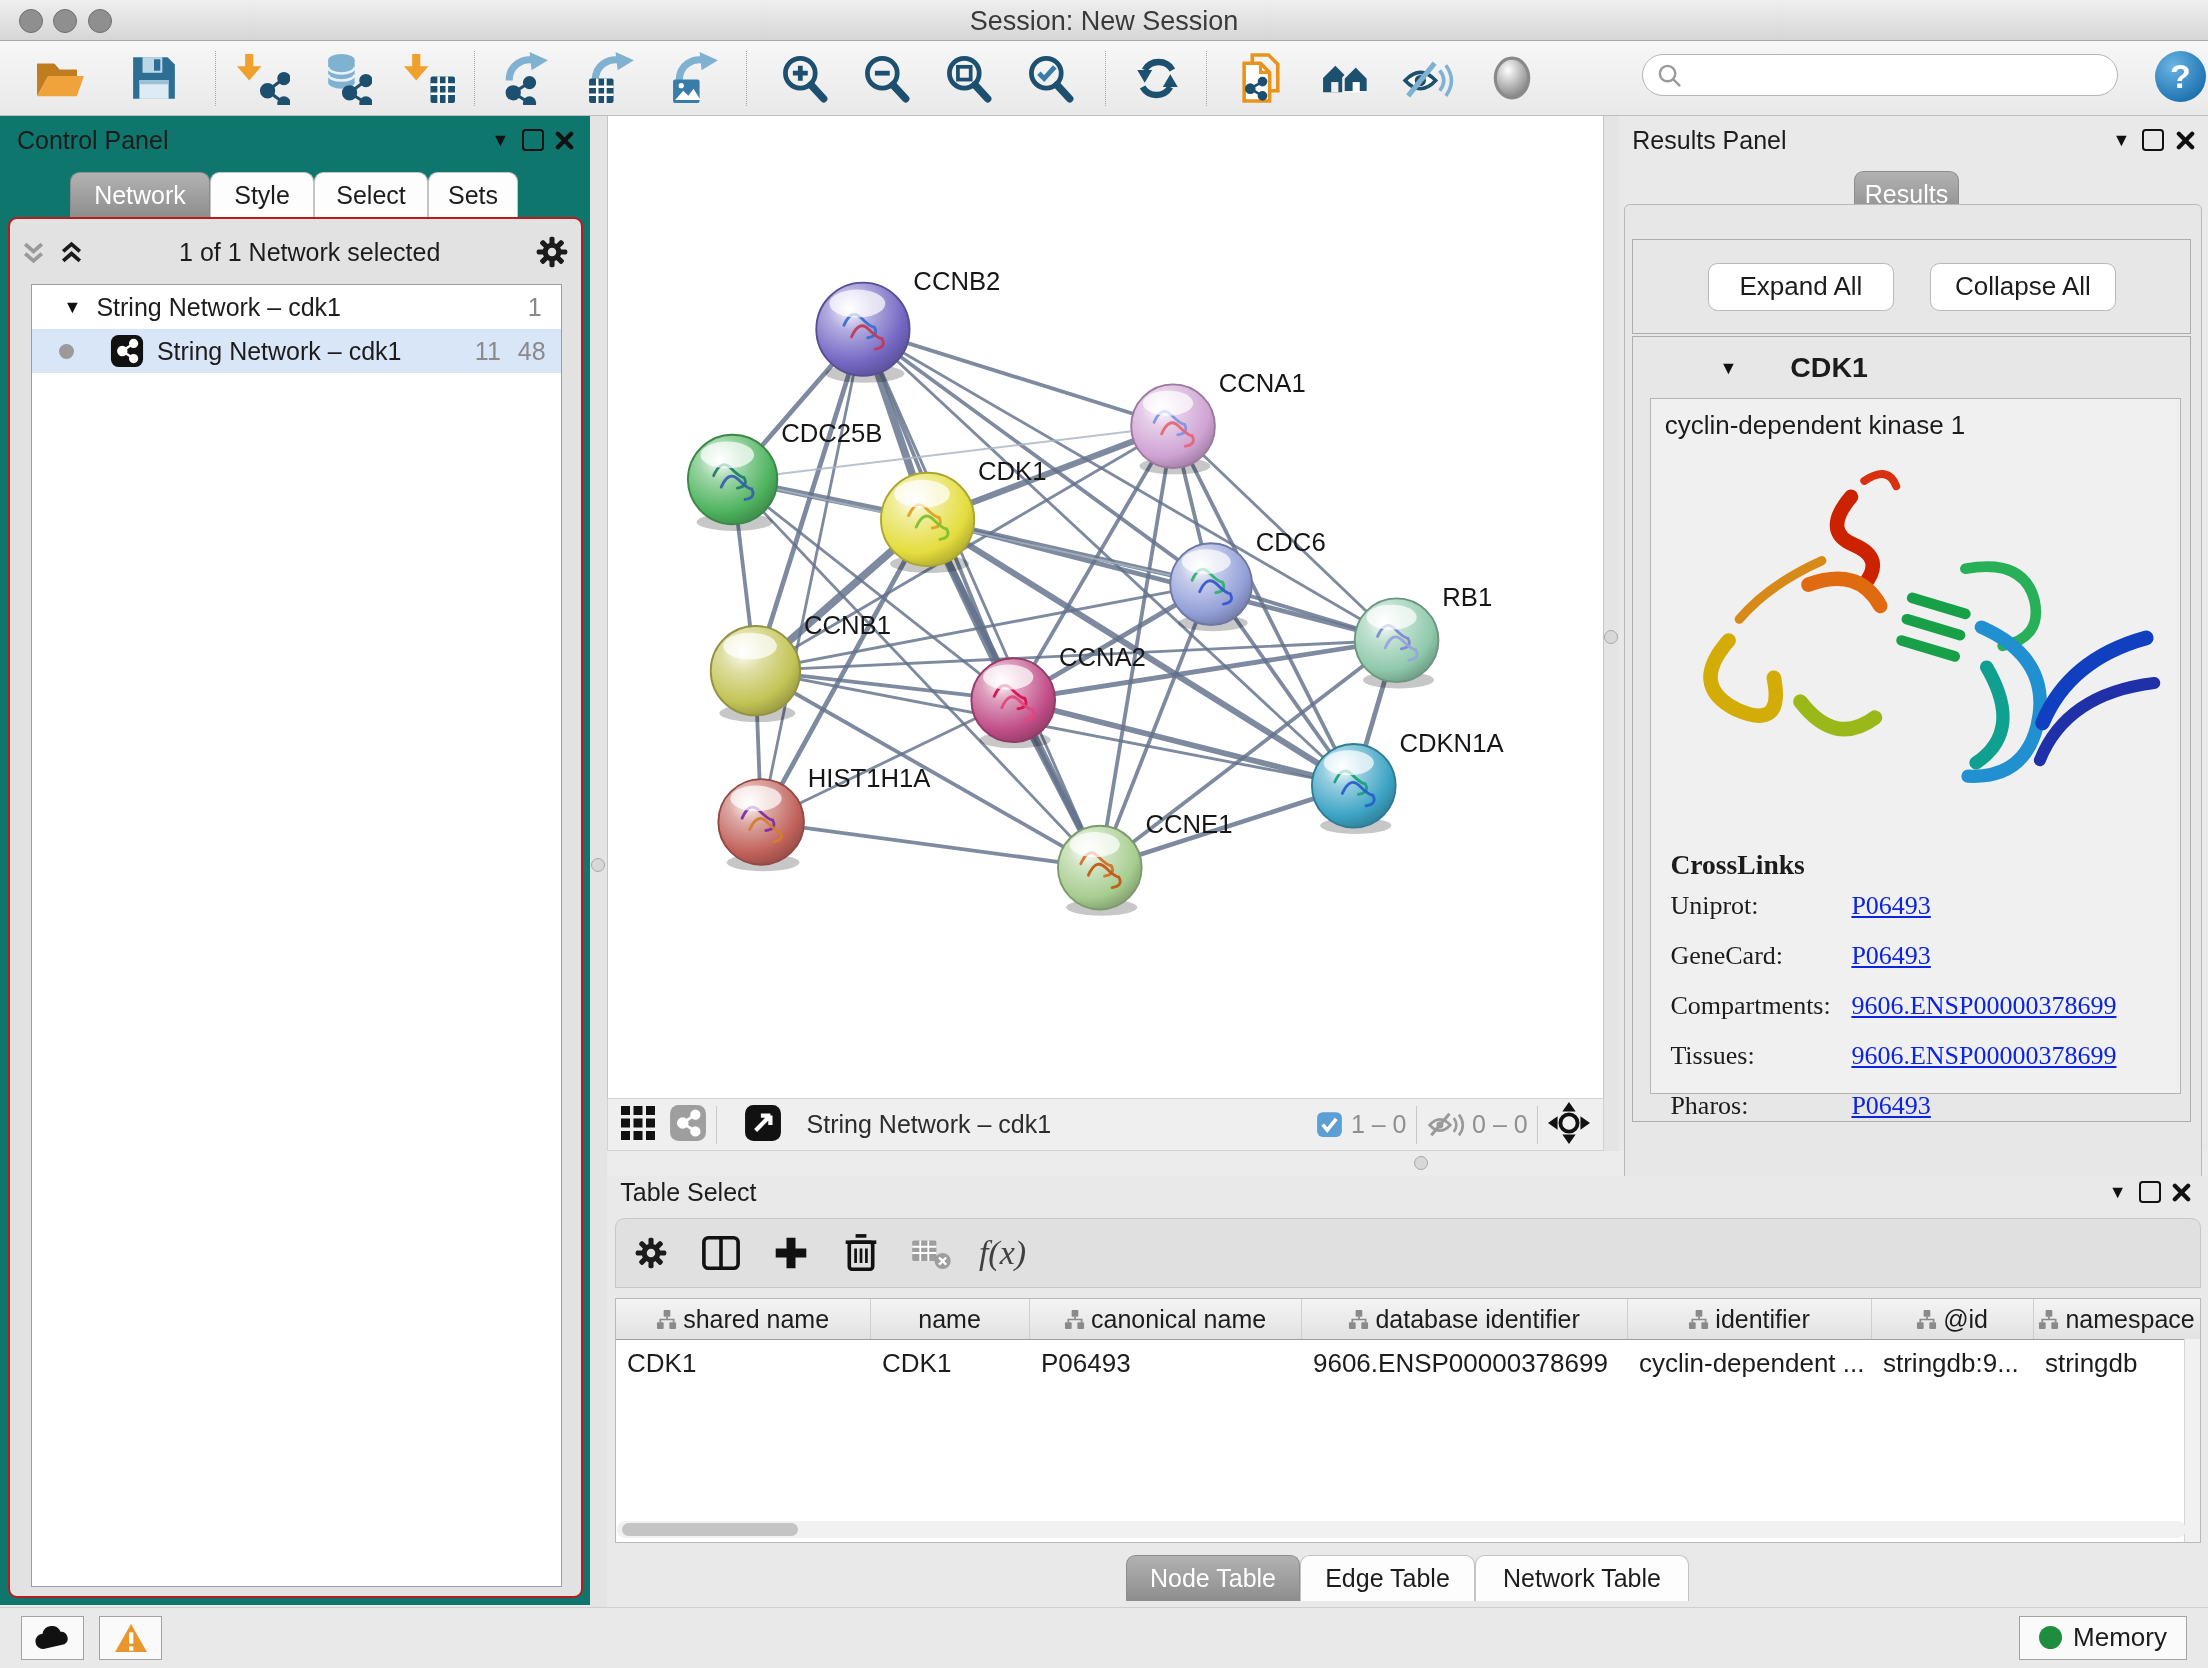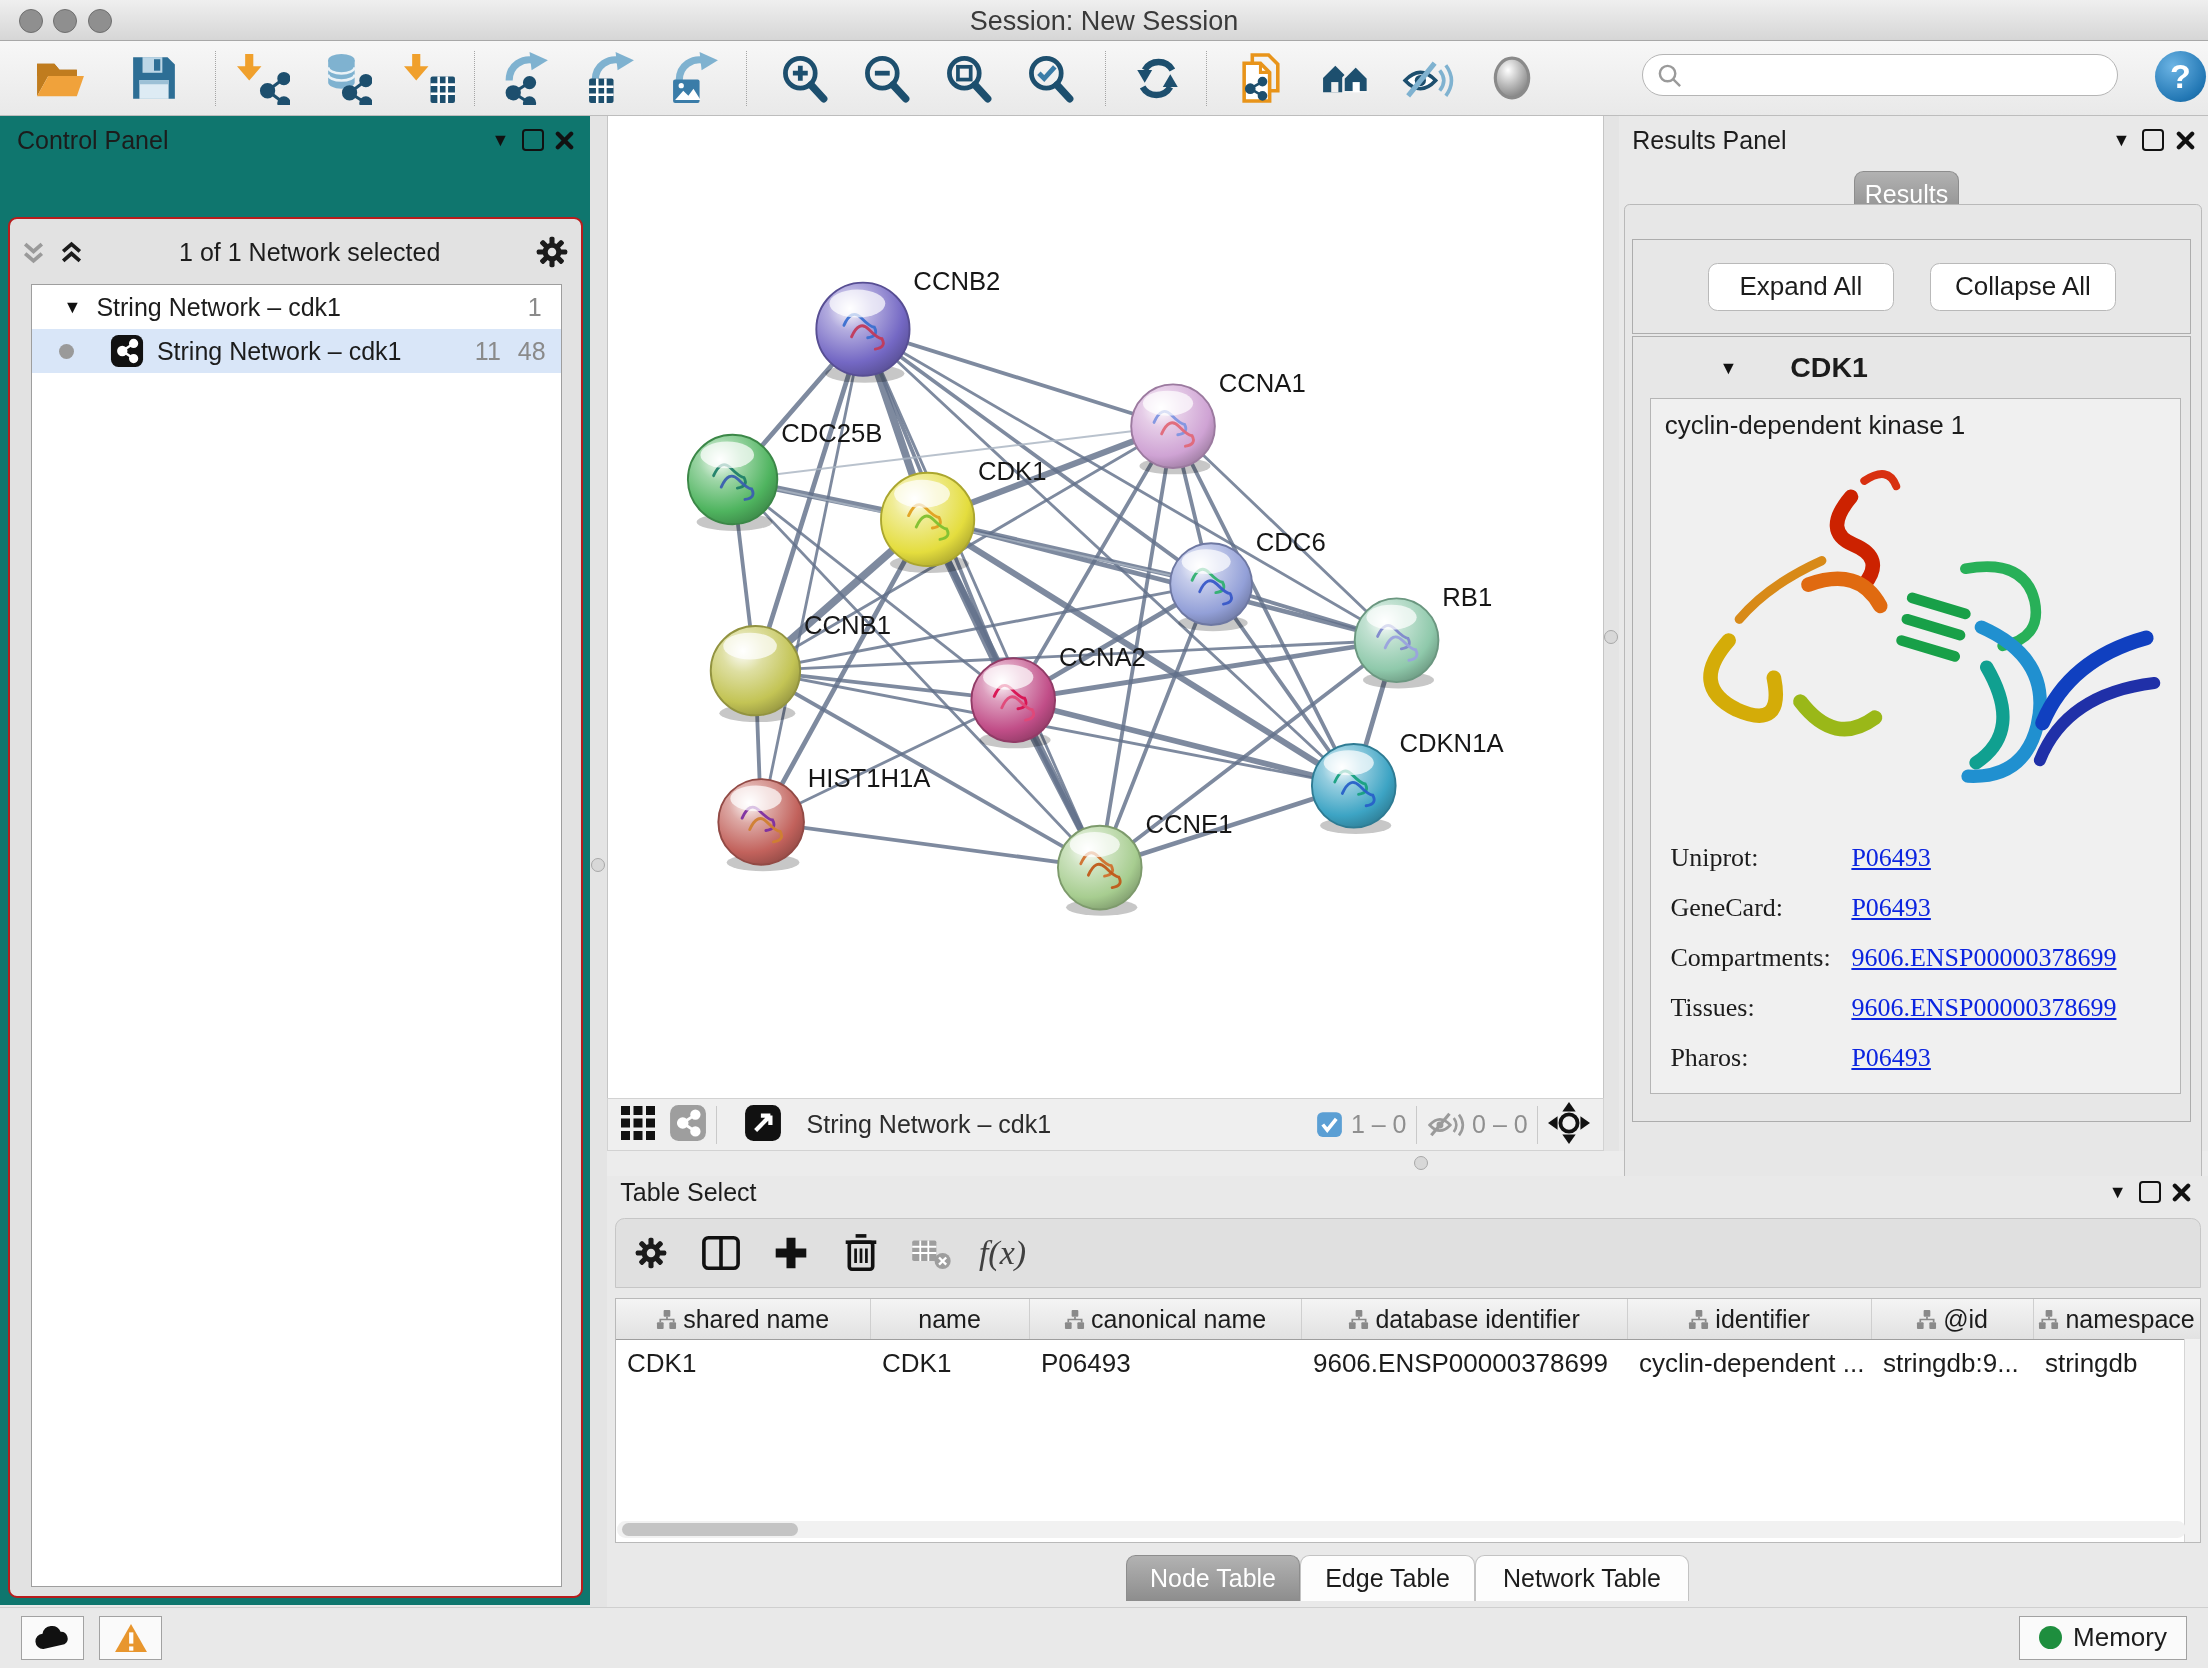--- a/index.html
+++ b/index.html
@@ -291,20 +291,26 @@
         </span>
       <span class="win-ctl">
           <span class="float-glyph"></span>
         </span>
       <span class="win-ctl">
         <svg width="19" height="19" viewBox="0 0 20 20">
           <path d="M3 3 L17 17 M17 3 L3 17" stroke="#111" stroke-width="4.5" stroke-linecap="round"></path>
         </svg>
       </span>
     </div>
+    <div id="cp-tabs">
+        <div class="tab active" style="width: 140px;">Network</div>
+        <div class="tab" style="width: 104px;">Style</div>
+        <div class="tab" style="width: 114px;">Select</div>
+        <div class="tab" style="width: 90px;">Sets</div>
+      </div>
     <div id="cp-body">
       <div id="cp-selbar">
         <svg width="25" height="27" viewBox="0 0 24 26">
           <g stroke="#9a9a9a" stroke-width="3.6" fill="none">
               <path d="M4 14 l8 7 8 -7"></path>
               <path d="M4 5 l8 7 8 -7"></path>
             </g>
         </svg>
         <svg width="25" height="27" viewBox="0 0 24 26" style="margin-left:13.3px">
           <g stroke="#1b1b1b" stroke-width="3.6" fill="none">
@@ -675,20 +681,21 @@
               <path d="M112 196 q26 34 56 12" stroke="#9ab818" stroke-width="11"></path>
               <path d="M196 118 l40 12 m-44 4 l40 12 m-44 4 l40 12" stroke="#18a048" stroke-width="8"></path>
               <path d="M236 96 q44 -8 52 24 q6 28 -24 34" stroke="#28b058" stroke-width="8"></path>
               <path d="M252 170 q28 48 -8 72" stroke="#10a090" stroke-width="10"></path>
               <path d="M248 140 q54 24 42 74 q-10 40 -52 38" stroke="#2090d0" stroke-width="10"></path>
               <path d="M372 148 q-58 16 -78 64" stroke="#1040c0" stroke-width="11"></path>
               <path d="M378 182 q-66 8 -86 58" stroke="#2030a8" stroke-width="9"></path>
             </g>
           </svg>
           <div id="crosslinks">
+            <h3>CrossLinks</h3>
             <div id="cl-rows">
                 <div class="cl-row">
                   <span class="cl-label">Uniprot:</span>
                   <a class="cl-link">P06493</a>
                 </div>
                 <div class="cl-row">
                   <span class="cl-label">GeneCard:</span>
                   <a class="cl-link">P06493</a>
                 </div>
                 <div class="cl-row">

